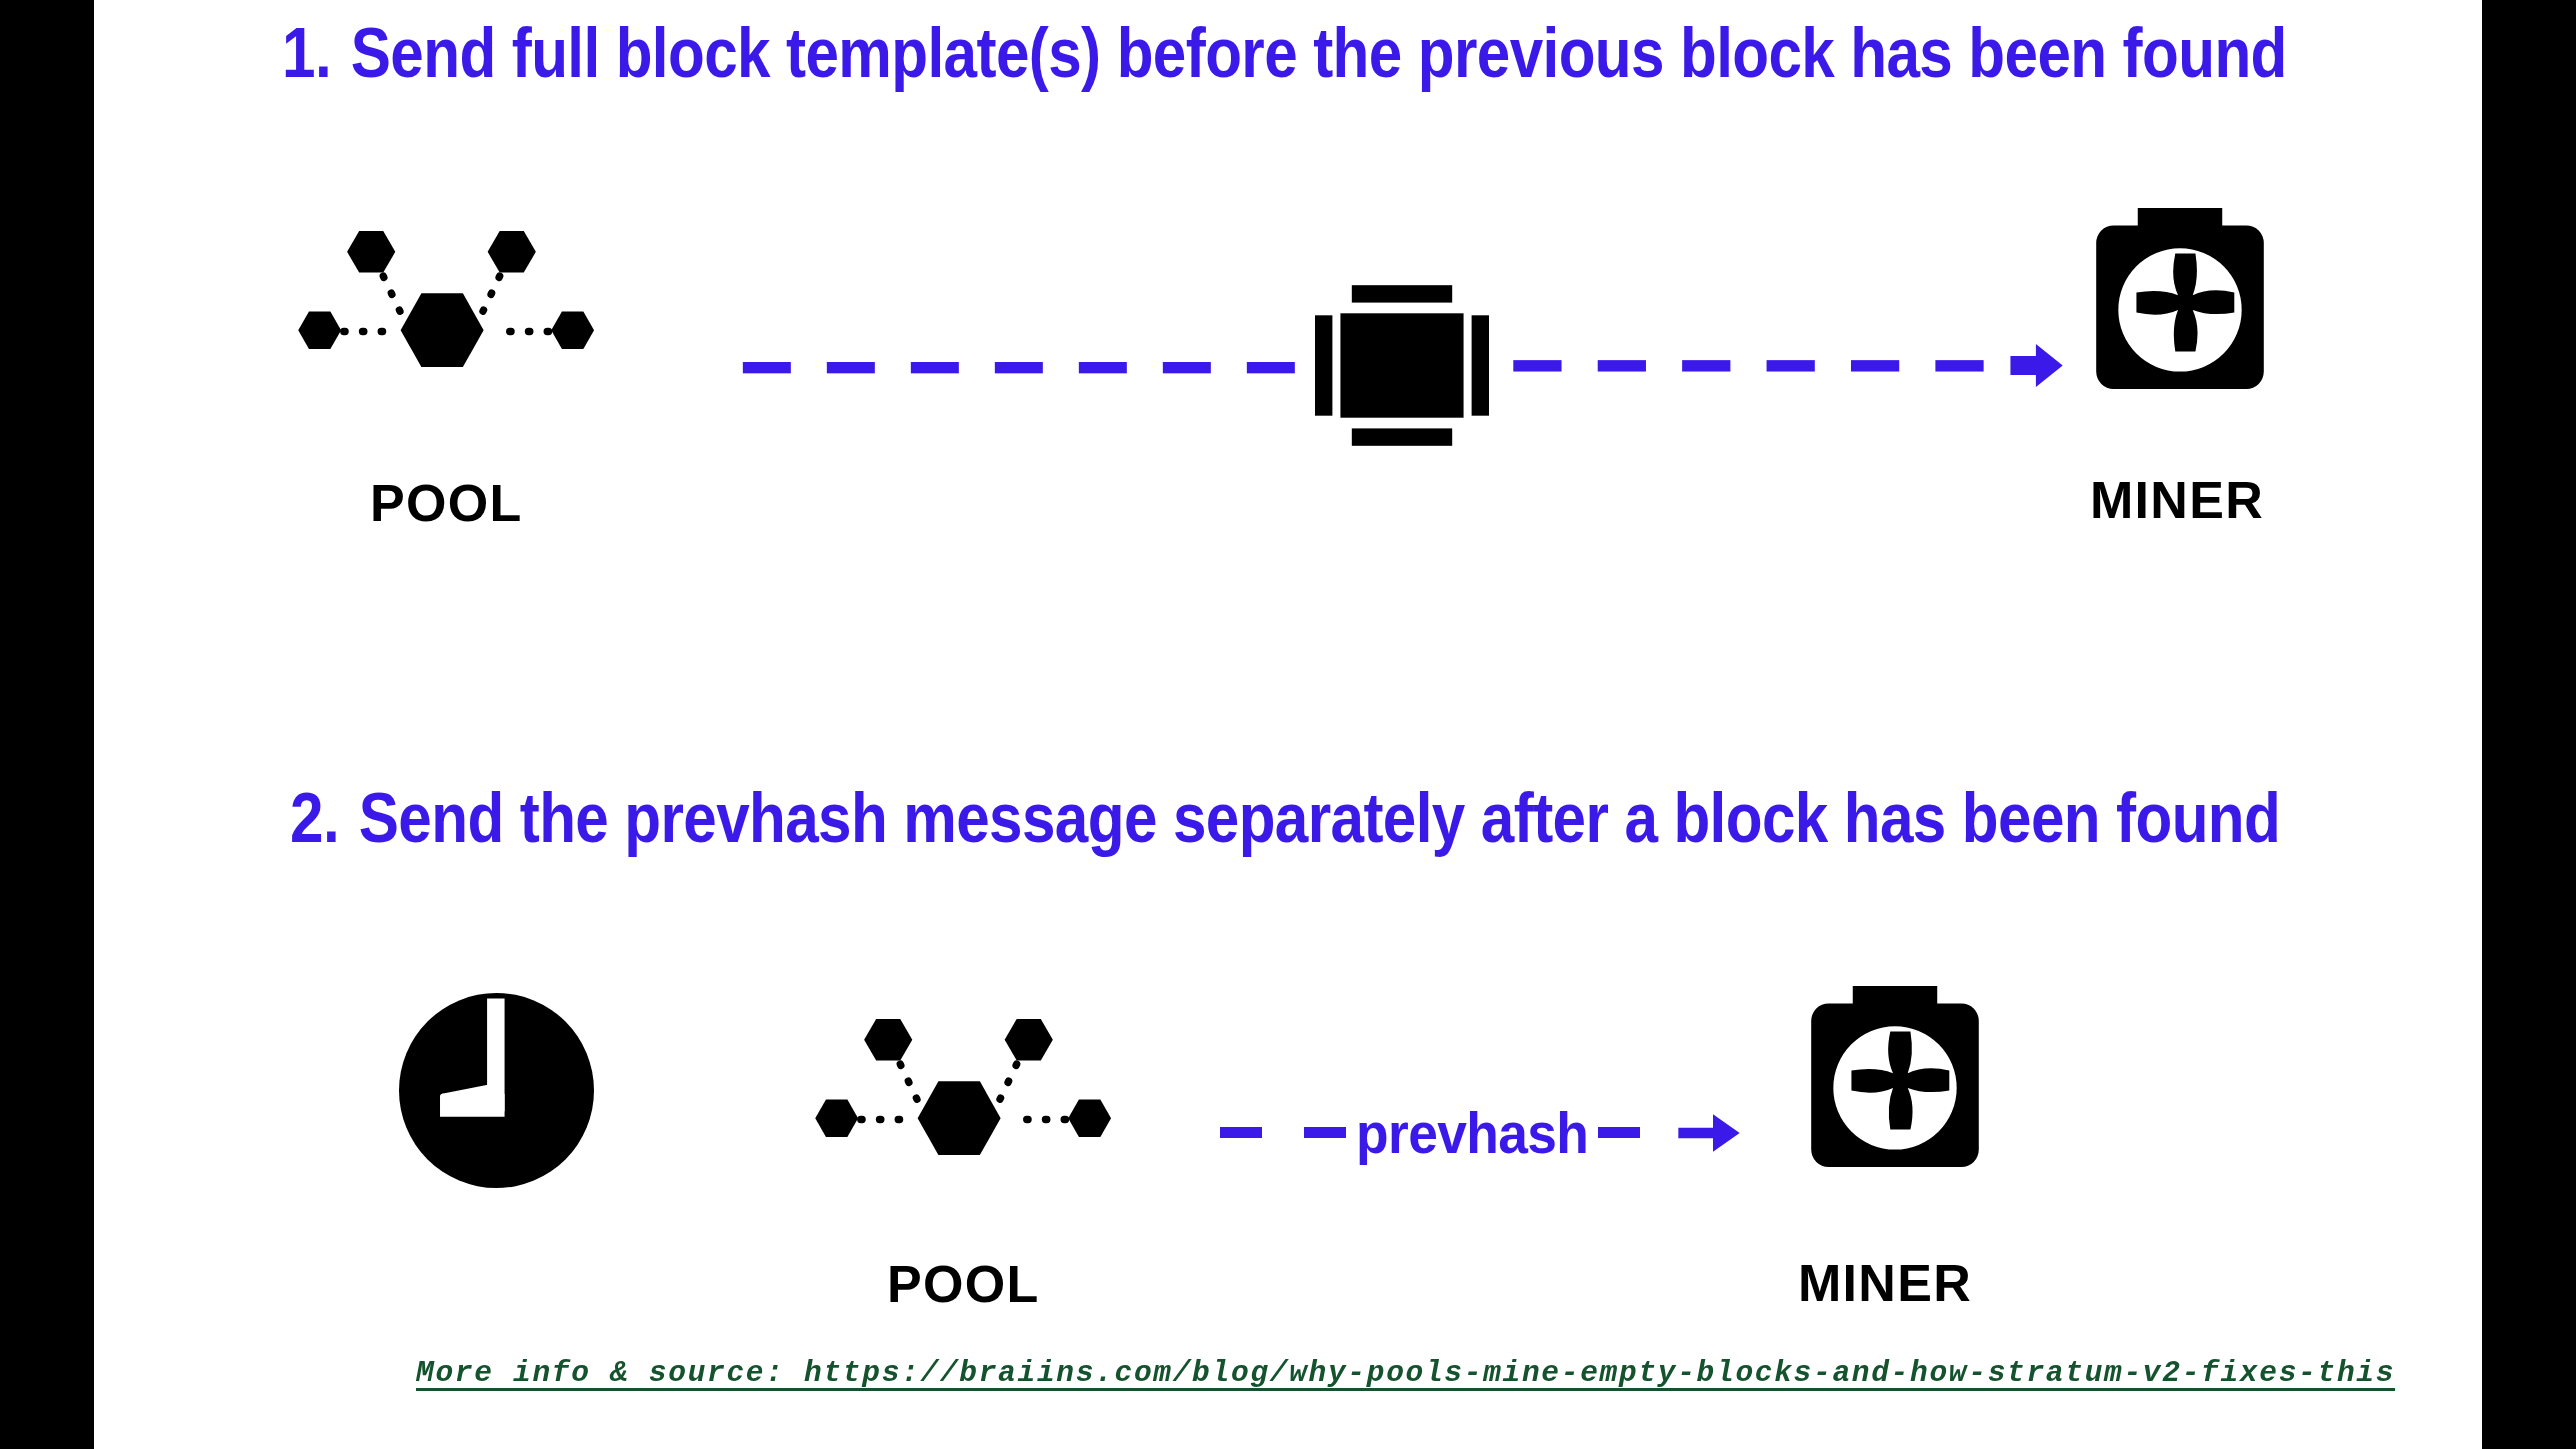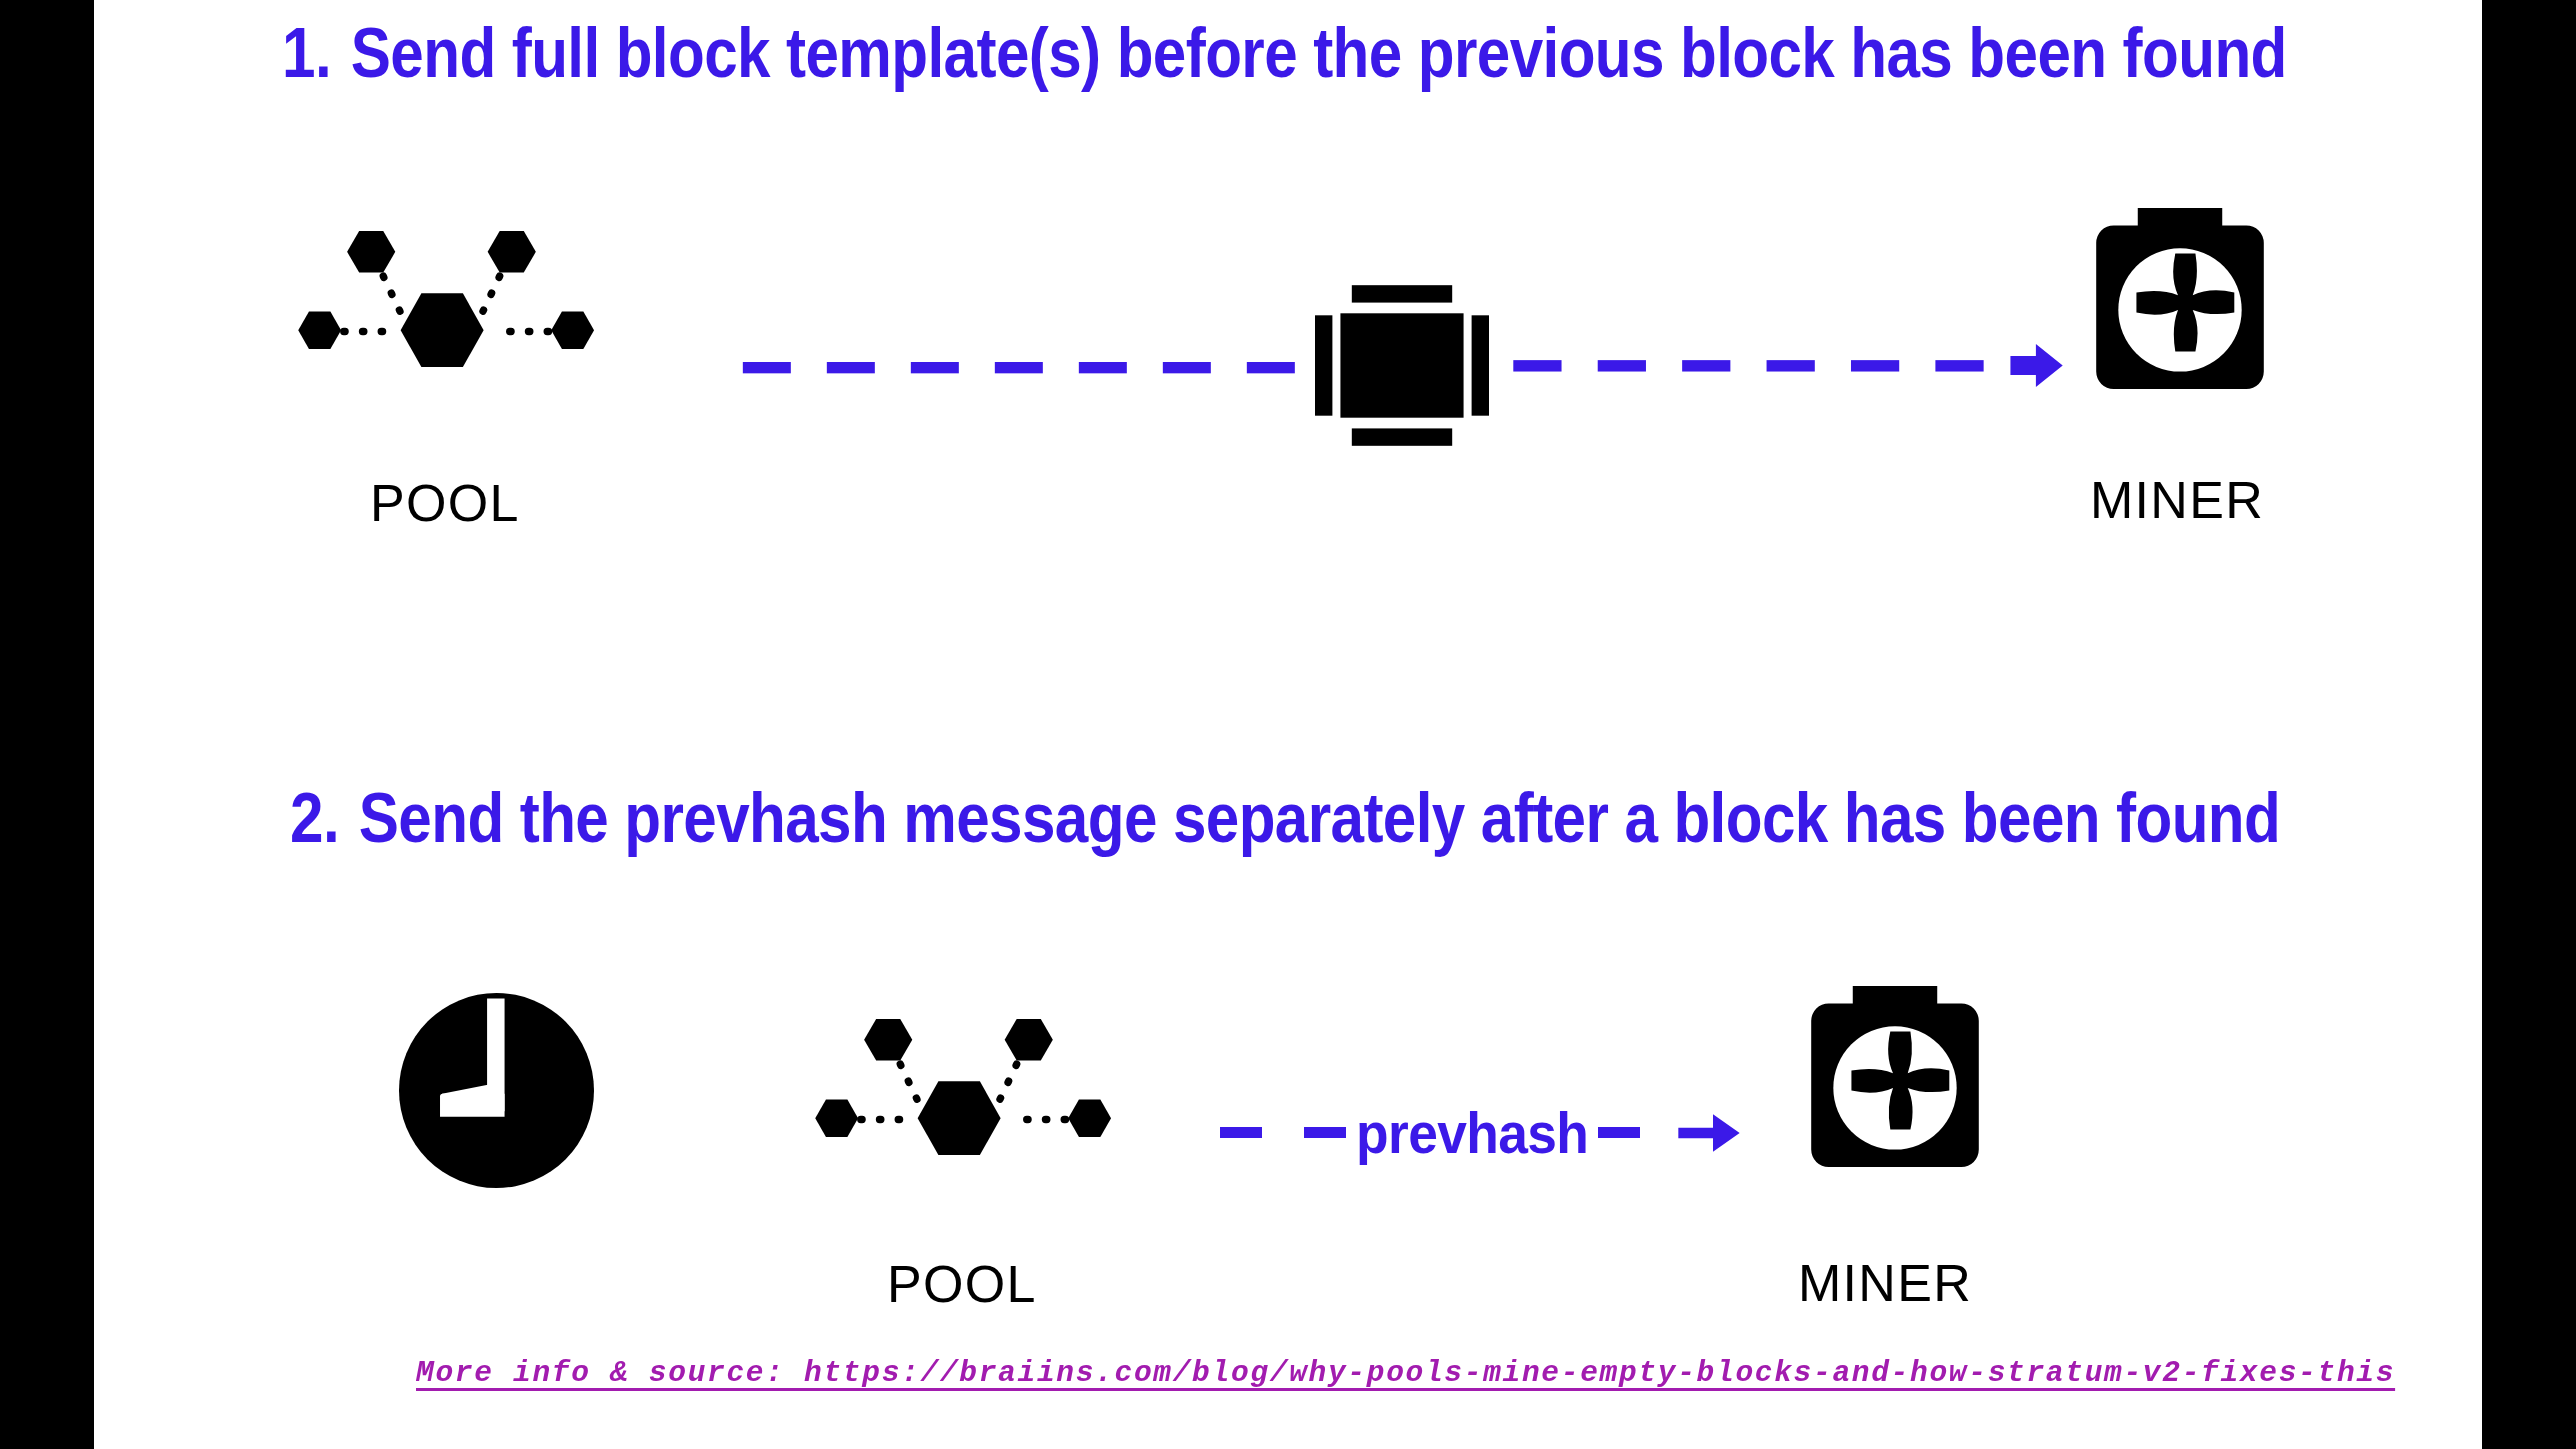--- a/index.html
+++ b/index.html
@@ -26,21 +26,21 @@
   }
   .heading .num{margin-right:23px;}
   #heading-1{left:188px;top:13.4px;}
   #heading-2{left:196px;top:778px;}
 
   
   .nodelabel{
     position:absolute;
     color:#000000;
     font-family:"Liberation Sans",sans-serif;
-    font-weight:normal;
+    font-weight:bold;
     font-size:52px;
     letter-spacing:1.3px;
     white-space:nowrap;
   }
 
   
   .pool-icon{position:absolute;}
 
   
   .block-icon{position:absolute;}
@@ -63,21 +63,21 @@
     line-height:1;
     white-space:nowrap;
     transform:scaleX(0.92);
   }
 
   
   .footer{
     position:absolute;
     left:322px;
     top:1356px;
-    color:#a21caf;
+    color:#14532d;
     font-family:"Liberation Mono",monospace;
     font-weight:bold;
     font-style:italic;
     font-size:29.5px;
     letter-spacing:1.7px;
     white-space:nowrap;
     text-decoration:underline;
     text-underline-offset:6.7px;
     text-decoration-thickness:2.7px;
   }

